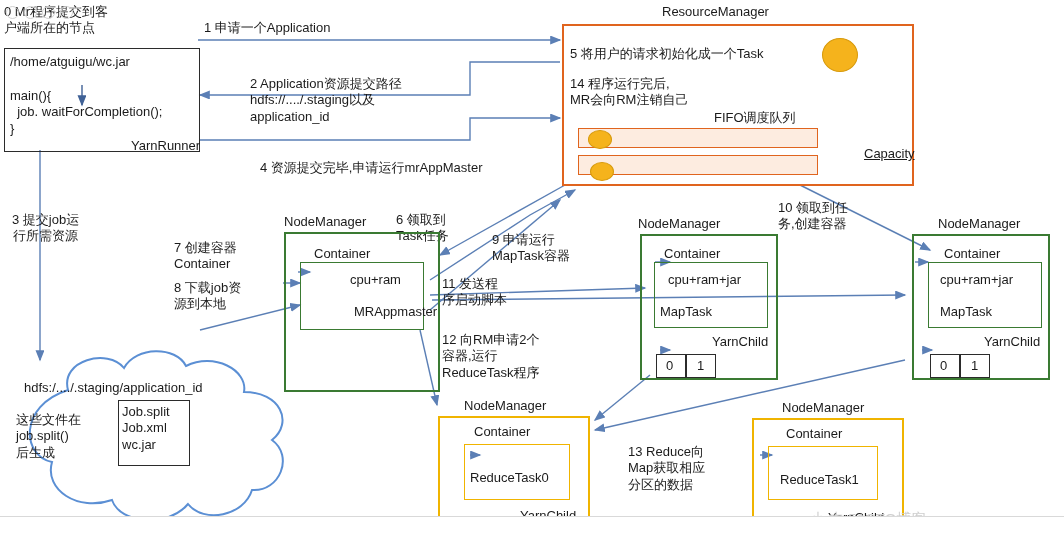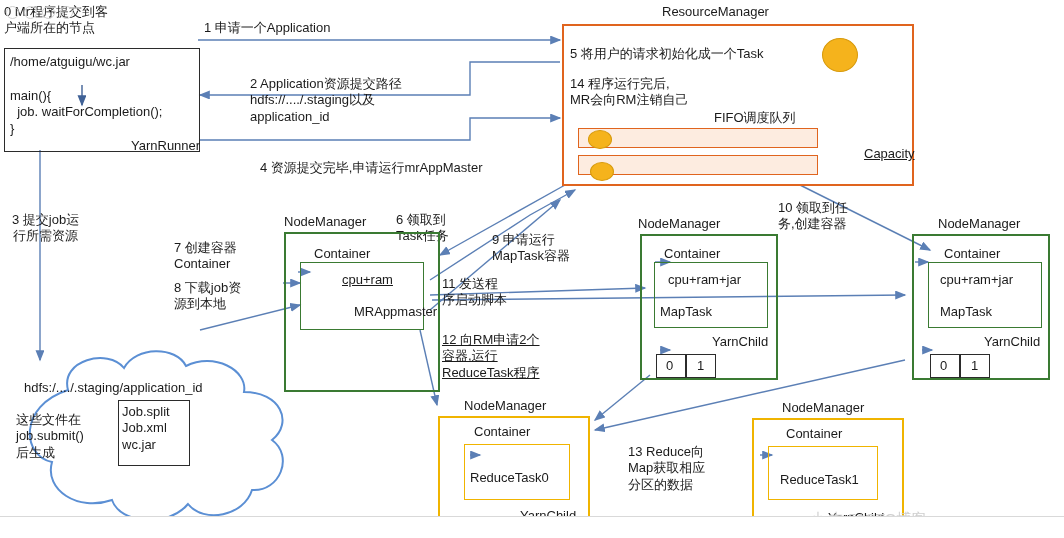--- a/index.html
+++ b/index.html
@@ -116,32 +116,32 @@
 <div class="lbl" style="left:174px;top:240px;">7 创建容器
 Container</div>
 <div class="lbl" style="left:174px;top:280px;">8 下载job资
 源到本地</div>
 <div class="lbl" style="left:492px;top:232px;">9 申请运行
 MapTask容器</div>
 <div class="lbl" style="left:778px;top:200px;">10 领取到任
 务,创建容器</div>
 <div class="lbl" style="left:442px;top:276px;">11 发送程
 序启动脚本</div>
-<div class="lbl" style="left:442px;top:332px;text-decoration:underline;">12 向RM申请2个
+<div class="lbl" style="left:442px;top:332px;">12 向RM申请2个
 容器,运行
 ReduceTask程序</div>
 <div class="lbl" style="left:628px;top:444px;">13 Reduce向
 Map获取相应
 分区的数据</div>
 
 <div class="title" style="left:284px;top:214px;">NodeManager</div>
 <div class="box nm" style="left:284px;top:232px;width:156px;height:160px;"></div>
 <div class="box cont" style="left:300px;top:262px;width:124px;height:68px;"></div>
 <div class="lbl" style="left:314px;top:246px;">Container</div>
-<div class="lbl" style="left:342px;top:272px;text-decoration:underline;">cpu+ram</div>
+<div class="lbl" style="left:350px;top:272px;">cpu+ram</div>
 <div class="lbl" style="left:306px;top:304px;margin-left:48px;">MRAppmaster</div>
 
 <div class="title" style="left:638px;top:216px;">NodeManager</div>
 <div class="box nm" style="left:640px;top:234px;width:138px;height:146px;"></div>
 <div class="box cont" style="left:654px;top:262px;width:114px;height:66px;"></div>
 <div class="lbl" style="left:664px;top:246px;">Container</div>
 <div class="lbl" style="left:668px;top:272px;">cpu+ram+jar</div>
 <div class="lbl" style="left:660px;top:304px;">MapTask</div>
 <div class="lbl" style="left:712px;top:334px;">YarnChild</div>
 <div class="box inner" style="left:656px;top:354px;width:30px;height:24px;"></div>
@@ -176,21 +176,21 @@
 <div class="lbl" style="left:828px;top:510px;">YarnChild</div>
 
 <svg class="cloud" style="left:8px;top:344px;width:296px;height:186px;">
   <path d="M60,46 C52,16 100,4 116,24 C128,2 168,2 178,22 C206,8 240,26 236,48
            C272,48 286,78 264,96 C286,112 272,148 244,146
            C236,172 196,180 180,160 C160,184 112,180 104,156
            C70,168 36,146 44,118 C14,112 10,62 60,46 Z" fill="#ffffff" stroke="#5b8fd4" stroke-width="2"></path>
 </svg>
 <div class="lbl" style="left:24px;top:380px;">hdfs:/..../.staging/application_id</div>
 <div class="lbl" style="left:16px;top:412px;">这些文件在
-job.submit()
+job.split()
 后生成</div>
 <div class="box inner" style="left:118px;top:400px;width:72px;height:66px;"></div>
 <div class="lbl" style="left:122px;top:404px;">Job.split
 Job.xml
 wc.jar</div>
 
 <div class="wm" style="left:810px;top:510px;">小 中 51CTO博客</div>
 <div class="bottomstrip"></div>
 <div class="dot" style="left:6px;"></div>
 <div class="dot" style="left:24px;"></div>

